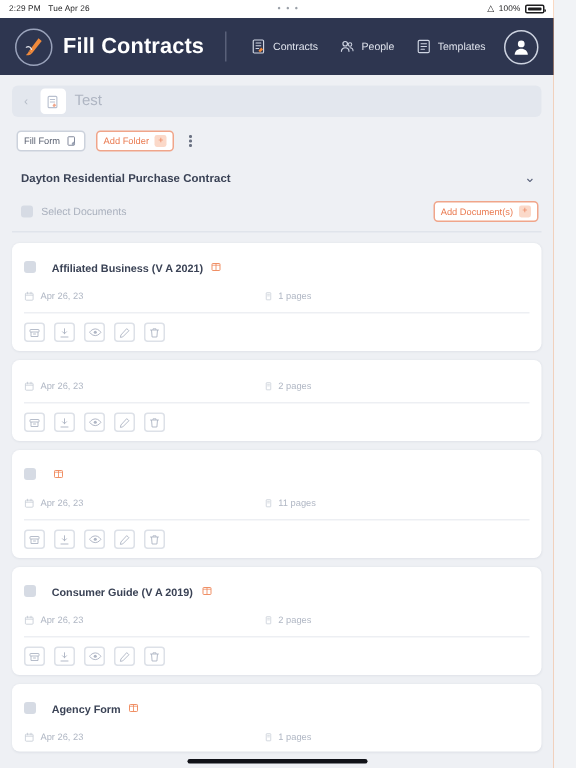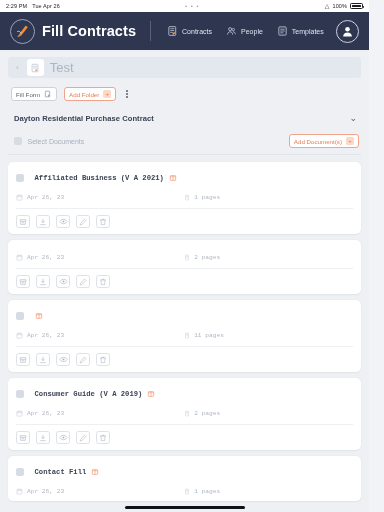--- a/index.html
+++ b/index.html
@@ -60,21 +60,21 @@
 
   .crumbbar {
     margin-top: 7px; height: 21px; background: #e3e7ee; border-radius: 4px;
     display: flex; align-items: center; gap: 6px; padding-left: 6px;
   }
   .crumb-back { color: #b4bbc7; font-size: 8px; padding: 0 2px; cursor: pointer; }
   .crumb-tile {
     width: 17px; height: 17px; background: #ffffff; border-radius: 3px;
     display: flex; align-items: center; justify-content: center;
   }
-  .crumb-label { color: #aeb5c2; font-size: 13px; }
+  .crumb-label { color: #aeb5c2; font-size: 10px; }
 
   .toolrow { display: flex; align-items: center; gap: 7px; margin-top: 9px; padding-left: 3px; }
   .btn {
     display: inline-flex; align-items: center; gap: 4px;
     height: 14px; padding: 0 4px; border-radius: 3px;
     font-size: 6.2px; background: #ffffff; cursor: pointer; white-space: nowrap;
   }
   .btn-grey { border: .8px solid #ccd2dc; color: #5c6373; }
   .btn-orange { border: .8px solid #f0a58a; color: #ea7a50; }
   .plus-badge {
@@ -96,21 +96,20 @@
   }
   .cbox { width: 7.5px; height: 7.5px; border-radius: 2px; background: #d6dbe4; margin-right: 6px; cursor: pointer; }
   .select-label { font-size: 7px; color: #a9b0bd; }
   .select-row .btn { margin-left: auto; }
 
   
   .doclist { margin-top: 7px; display: flex; flex-direction: column; gap: 6px; }
   .card {
     background: #ffffff; border-radius: 5px; padding: 7px 8px 6px 8px;
     box-shadow: 0 .5px 1.5px rgba(40,50,80,.07);
-    font-family: Liberation Mono, monospace;
   }
   .card-top { display: flex; align-items: center; gap: 5px; }
   .card-title { font-size: 7.2px; color: #3a4255; font-weight: bold; white-space: nowrap; }
   .badge-doc { flex: 0 0 auto; }
   .card-meta { display: flex; align-items: center; margin-top: 7px; }
   .meta-item { display: flex; align-items: center; gap: 4px; font-size: 6.2px; color: #b0b7c4; }
   .meta-pages { margin-left: 120px; }
   .card-actions {
     display: flex; gap: 6px; margin-top: 7px; padding-top: 6px;
     border-top: .8px solid #edeff3;
@@ -476,21 +475,21 @@
                 <path d="M4 6h16" stroke="#aeb5c4" stroke-width="1.8" stroke-linecap="round"></path>
                 <path d="M9 6V3.6h6V6" fill="none" stroke="#aeb5c4" stroke-width="1.7"></path>
                 <path d="M6 6l1.2 14h9.6L18 6" fill="none" stroke="#aeb5c4" stroke-width="1.8" stroke-linejoin="round"></path>
               </svg>
             </span>
           </div>
         </div>
         <div class="card">
           <div class="card-top">
             <span class="cbox"></span>
-            <span class="card-title">Contact Fill</span>
+            <span class="card-title">Agency Form</span>
             <span class="badge-doc"><svg width="8" height="8" viewBox="0 0 24 24">
                 <rect x="4" y="5" width="16" height="14" rx="1.6" fill="none" stroke="#ef8a5e" stroke-width="1.9"></rect>
                 <path d="M12 5v14" stroke="#ef8a5e" stroke-width="1.7"></path>
                 <path d="M4 8.5h16" stroke="#ef8a5e" stroke-width="1.5"></path>
               </svg></span>
           </div>
           <div class="card-meta">
             <span class="meta-item">
               <svg width="7" height="7" viewBox="0 0 24 24">
                 <rect x="3.2" y="5" width="17.6" height="16" rx="2" fill="none" stroke="#c3c9d4" stroke-width="1.8"></rect>

